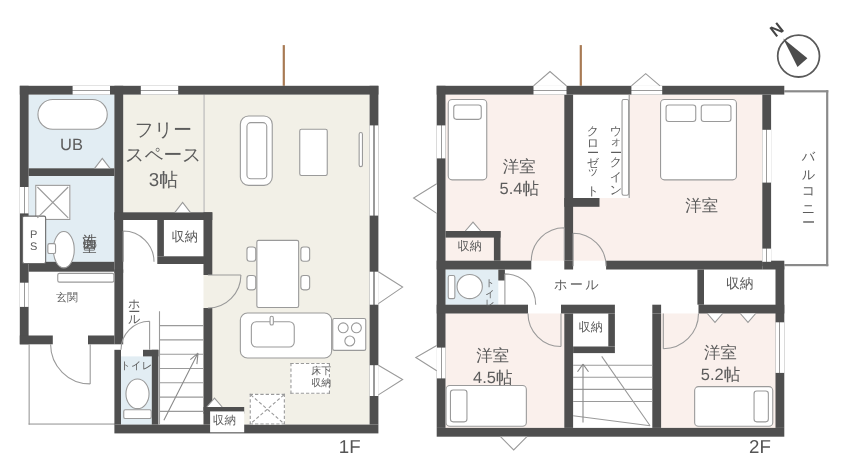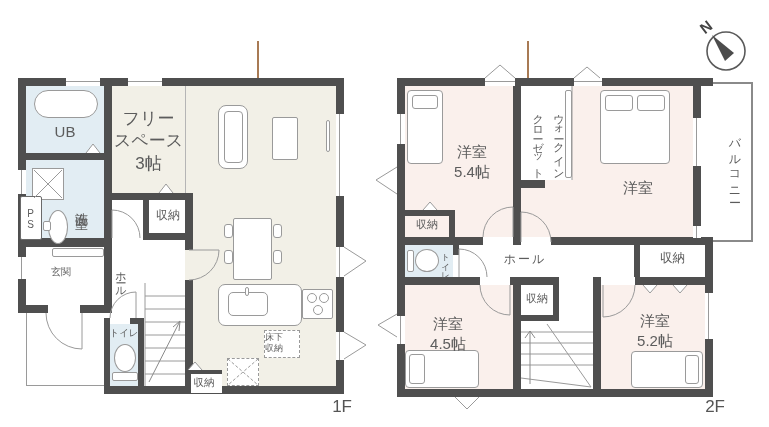--- a/index.html
+++ b/index.html
@@ -13,21 +13,21 @@
   .furn{position:absolute;border:1.2px solid #9a9a9a;background:#fff;border-radius:2px;box-sizing:border-box;}
   .lbl{position:absolute;color:#5c5c5c;text-align:center;line-height:1.32;}
   .lbl span{display:block;}
   .v{writing-mode:vertical-rl;text-orientation:mixed;letter-spacing:2px;}
   .headline{position:absolute;font-family:"Liberation Serif","DejaVu Serif",serif;font-weight:700;
             color:#8a4c28;text-align:center;font-size:18px;letter-spacing:0.5px;}
   .leader{position:absolute;width:1.5px;background:#a87a54;}
   .dot{position:absolute;width:7px;height:7px;border-radius:50%;background:#7d4522;}
   .dashed{position:absolute;border:1px dashed #9a9a9a;background:#fff;box-sizing:border-box;}
   svg.ovl{position:absolute;left:0;top:0;overflow:visible;pointer-events:none;}
-  .floor-label{position:absolute;color:#555;font-size:17px;text-align:right;}
+  .floor-label{position:absolute;color:#555;font-size:17px;text-align:left;}
 </style>
 </head>
 <body>
 
 <div id="stage">
 
   <div class="leader" style="left:257px;top:41px;height:58px;"></div>
   <div class="dot" style="left:254px;top:99px;"></div>
   <div class="leader" style="left:527px;top:41px;height:58px;"></div>
   <div class="dot" style="left:524px;top:99px;"></div>
@@ -125,21 +125,21 @@
     <div class="lbl v" style="left:5px;top:124px;width:14px;height:34px;font-size:10px;text-orientation:upright;letter-spacing:0;">PS</div>
     <div class="lbl" style="left:94px;top:30px;width:73px;font-size:17px;">
       <span>フリー</span>
       <span>スペース</span>
       <span>3帖</span>
     </div>
     <div class="lbl" style="left:131px;top:130px;width:38px;font-size:12px;">収納</div>
     <div class="lbl" style="left:14px;top:187px;width:58px;font-size:10px;">玄関</div>
     <div class="lbl v" style="left:96px;top:177px;width:14px;height:46px;font-size:11px;letter-spacing:1px;">ホール</div>
     <div class="lbl" style="left:88px;top:249px;width:36px;font-size:9.5px;">トイレ</div>
-    <div class="lbl" style="left:238px;top:254px;width:36px;font-size:9px;line-height:1.25;">
+    <div class="lbl" style="left:256px;top:254px;width:36px;font-size:9px;line-height:1.25;">
       <span>床下</span>
       <span>収納</span>
     </div>
     <div class="lbl" style="left:165px;top:298px;width:42px;font-size:10.5px;">収納</div>
   </div>
 
   <div class="abs" style="left:397px;top:78px;width:358px;height:319px;background:#fff;">
 
     <div class="fill" style="left:8px;top:8px;width:108px;height:151px;background:#faf0ec;"></div>
     <div class="fill" style="left:124px;top:8px;width:172px;height:151px;background:#faf0ec;"></div>

